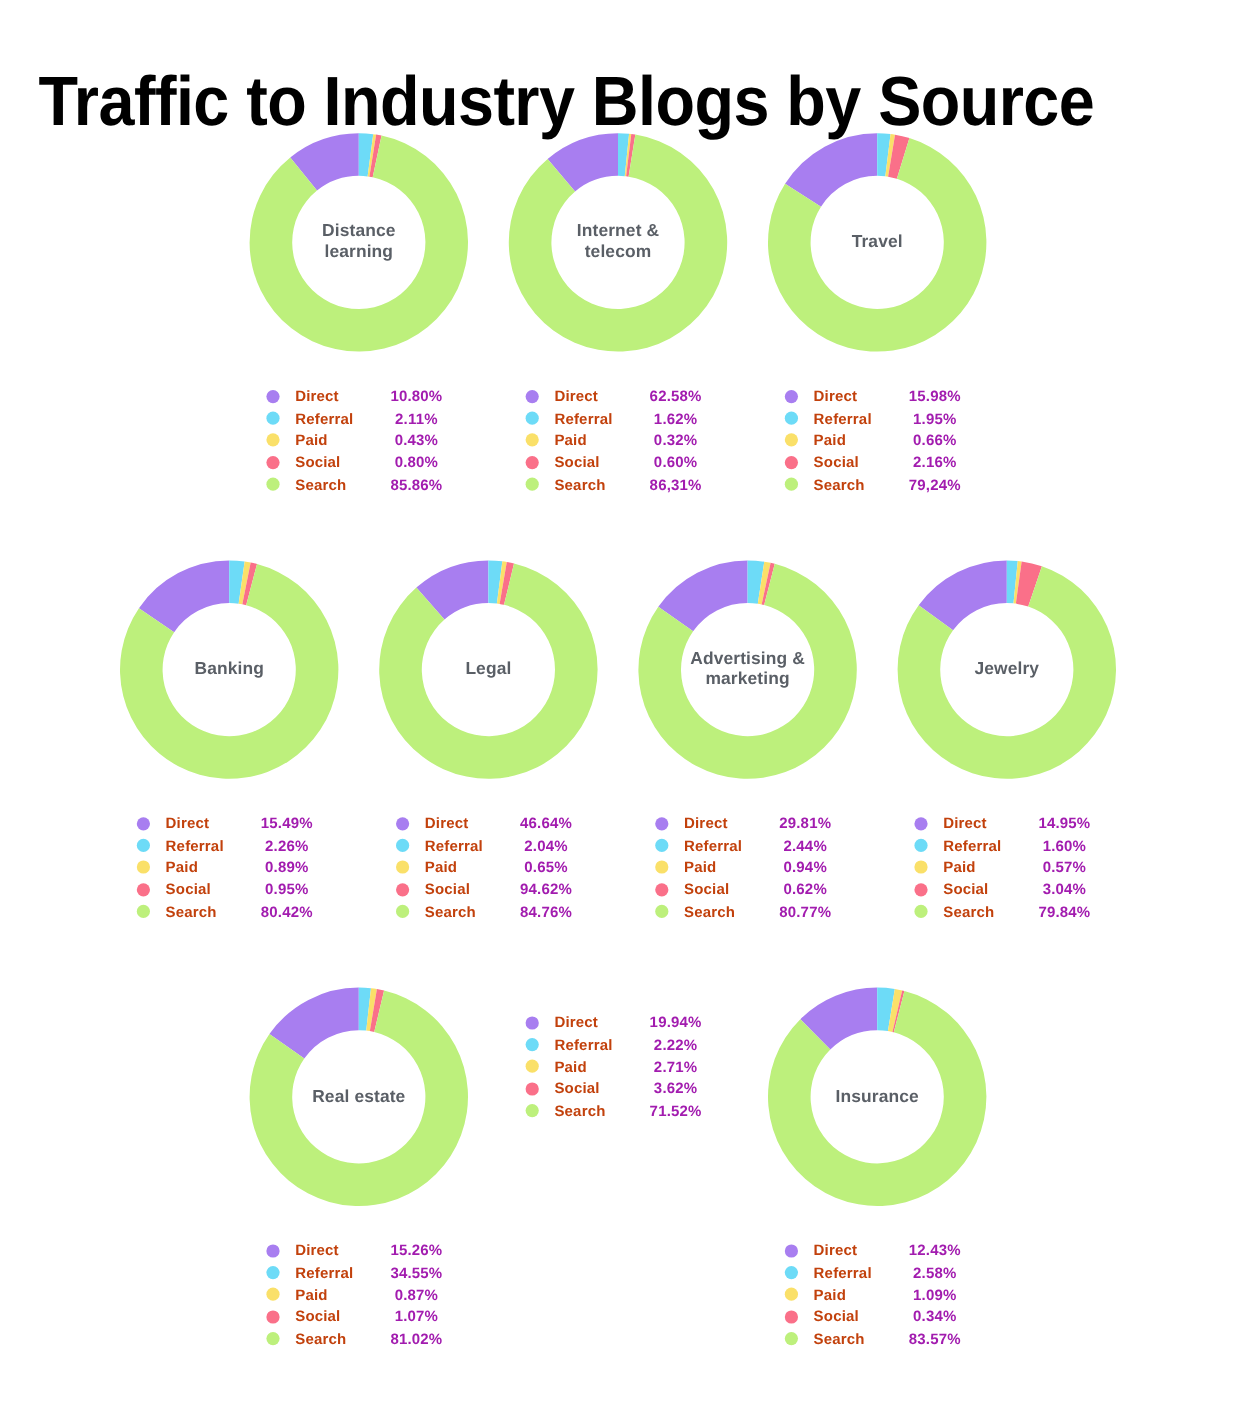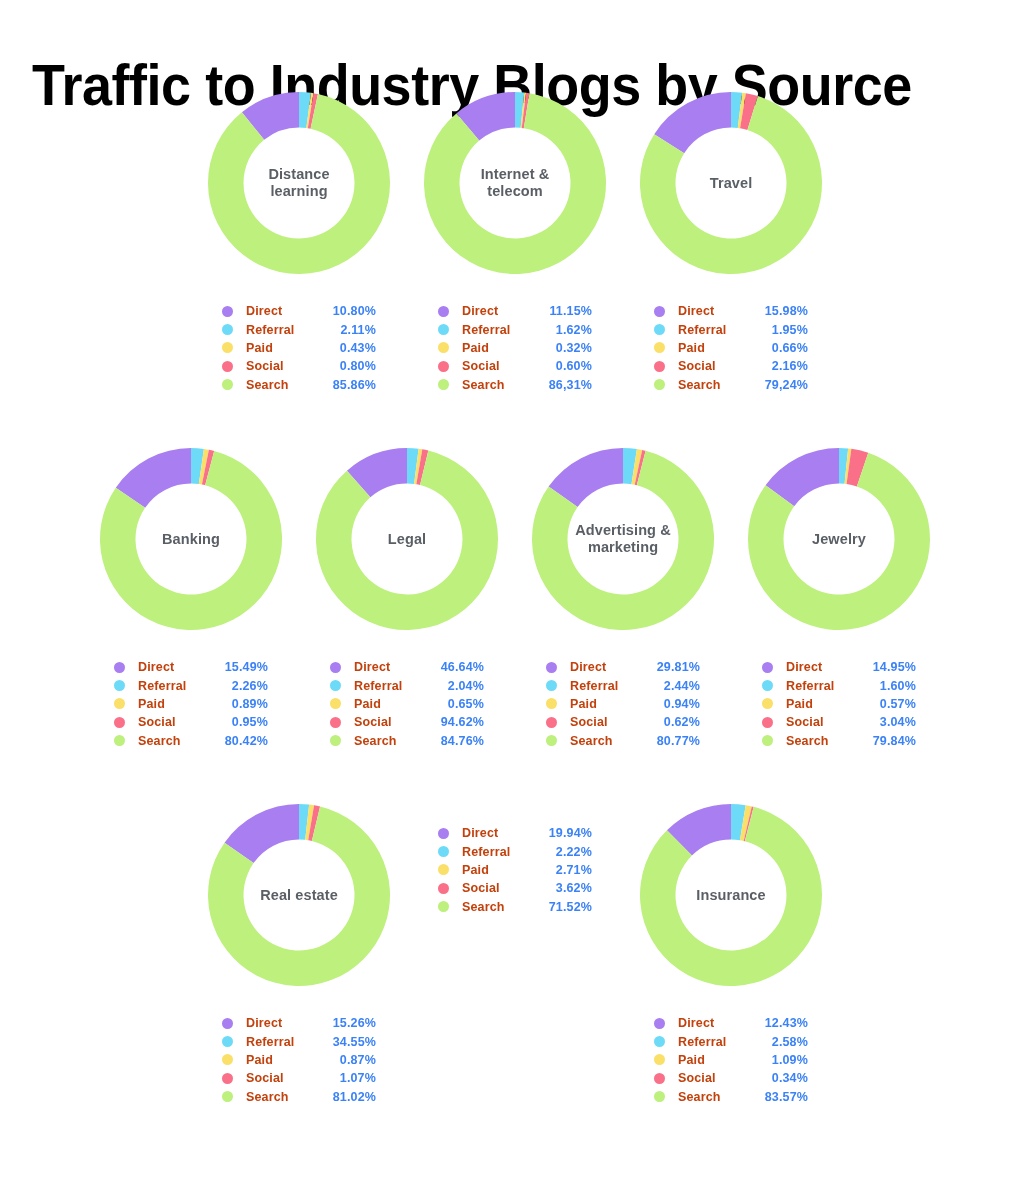--- a/index.html
+++ b/index.html
@@ -28,21 +28,21 @@
     letter-spacing: -0.5px;
     color: #000000;
     transform: scaleX(0.93);
     transform-origin: left center;
     white-space: nowrap;
   }
 
   .charts-area {
     position: absolute;
     left: 0;
-    top: 88px;
+    top: 107px;
     width: 816px;
   }
 
   .chart-row {
     display: flex;
     justify-content: center;
     align-items: flex-start;
     width: 1030px;
   }
 
@@ -115,23 +115,23 @@
     font-size: 12.5px;
     font-weight: 700;
     color: #c2410c;
     width: 72px;
     letter-spacing: 0.15px;
   }
 
   .legend-value {
     font-size: 12.5px;
     font-weight: 700;
-    color: #3b82f6;
+    color: #a21caf;
     width: 58px;
-    text-align: right;
+    text-align: center;
     letter-spacing: 0.15px;
   }
 </style>
 </head>
 <body>
 
 <h1 class="page-title">Traffic to Industry Blogs by Source</h1>
 
 <div class="charts-area">
     <div class="chart-row row-1">
@@ -182,21 +182,21 @@
             <path d="M 104.24668541178018 4.471005700407943 A 91 91 0 0 1 106.06488724102148 4.675206779403695 L 101.74836529534826 39.91180193688907 A 55.5 55.5 0 0 0 100.63946198190989 39.78726171838067 Z" fill="#fae069"></path>
             <path d="M 106.06488724102148 4.675206779403695 A 91 91 0 0 1 109.4613832920163 5.156422637556375 L 103.81985464513082 40.20529072949867 A 55.5 55.5 0 0 0 101.74836529534826 39.91180193688907 Z" fill="#fa7089"></path>
             <path d="M 109.4613832920163 5.156422637556375 A 91 91 0 1 1 36.33616853488918 25.433090640498676 L 59.22150938116867 52.571830006018416 A 55.5 55.5 0 1 0 103.81985464513082 40.20529072949867 Z" fill="#bdf07c"></path>
           </svg>
           <div class="donut-center-label">Internet &amp; telecom</div>
         </div>
         <div class="legend">
           <div class="legend-row">
             <span class="legend-swatch" style="background: rgb(168, 126, 240);"></span>
             <span class="legend-label">Direct</span>
-            <span class="legend-value">11.15%</span>
+            <span class="legend-value">62.58%</span>
           </div>
           <div class="legend-row">
             <span class="legend-swatch" style="background: rgb(109, 219, 247);"></span>
             <span class="legend-label">Referral</span>
             <span class="legend-value">1.62%</span>
           </div>
           <div class="legend-row">
             <span class="legend-swatch" style="background: rgb(250, 224, 105);"></span>
             <span class="legend-label">Paid</span>
             <span class="legend-value">0.32%</span>

